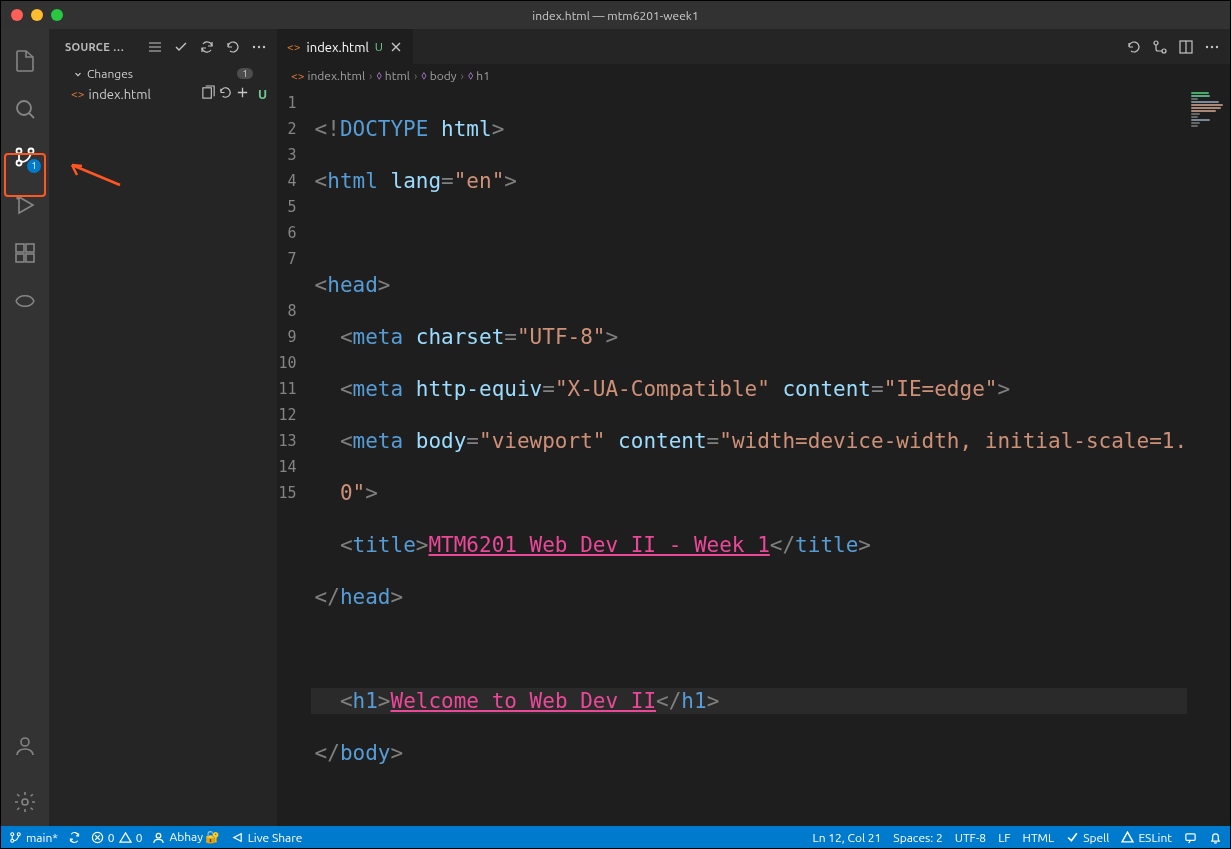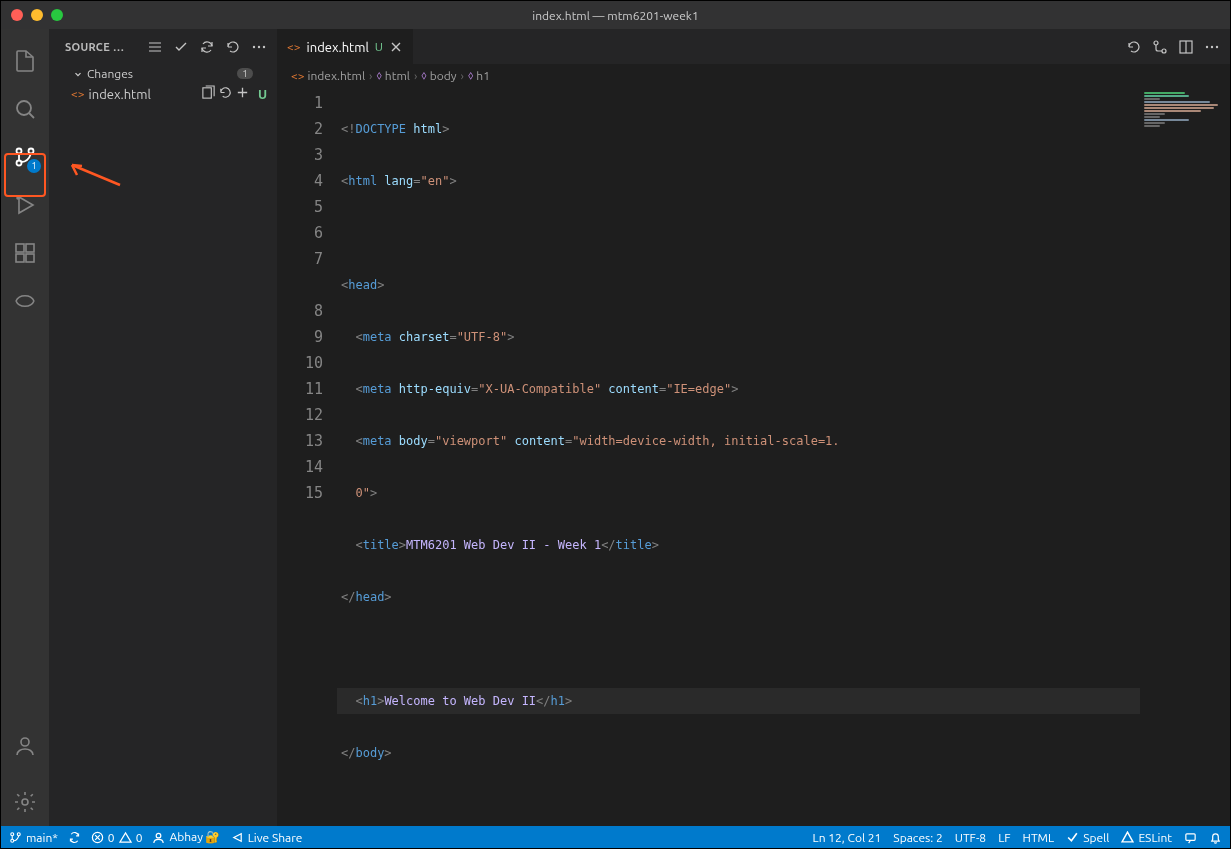--- a/index.html
+++ b/index.html
@@ -60,28 +60,28 @@
 .tab-close svg{width:14px;height:14px;}
 .tab-actions{margin-left:auto;display:flex;align-items:center;gap:10px;padding:0 10px;}
 .tab-actions svg{width:16px;height:16px;color:#c5c5c5;cursor:pointer;}
 .breadcrumbs{height:22px;display:flex;align-items:center;padding:0 14px;font-size:12px;color:#a0a0a0;gap:2px;}
 .bc-item{display:flex;align-items:center;gap:3px;cursor:pointer;}
 .bc-sep{color:#666;padding:0 2px;}
 .sym-icon{color:#b180d7;}
 
 .code-wrap{flex:1;display:flex;position:relative;overflow:hidden;}
 .gutter{width:60px;text-align:right;padding:4px 14px 4px 0;font-family:Menlo,Consolas,monospace;font-size:15px;color:#858585;line-height:26px;user-select:none;}
-.code{flex:1;padding:4px 0;font-family:Menlo,Consolas,monospace;font-size:12px;line-height:26px;white-space:pre;color:#d4d4d4;}
+.code{flex:1;padding:4px 0;font-family:Menlo,Consolas,monospace;font-size:21px;line-height:26px;white-space:pre;color:#d4d4d4;}
 .code .line{padding-left:4px;}
 .code .line.active{background:#2a2a2a;}
 .tk-punct{color:#808080;}
 .tk-tag{color:#569cd6;}
 .tk-attr{color:#9cdcfe;}
 .tk-str{color:#ce9178;}
-.tk-text{color:#c4b5fd;}
+.tk-text{color:#ec4899;text-decoration:underline;}
 .minimap{width:90px;background:#1e1e1e;padding:6px 4px;}
 .minimap .mm-line{height:2px;margin-bottom:1px;border-radius:1px;}
 
 .statusbar{height:22px;background:#007acc;display:flex;align-items:center;color:#fff;font-size:12px;padding:0 8px;gap:10px;flex-shrink:0;}
 .sb-item{display:flex;align-items:center;gap:4px;cursor:pointer;}
 .sb-item svg{width:13px;height:13px;}
 .sb-right{margin-left:auto;display:flex;gap:12px;align-items:center;}
 .chev{width:10px;height:10px;}
 </style>
 </head>

